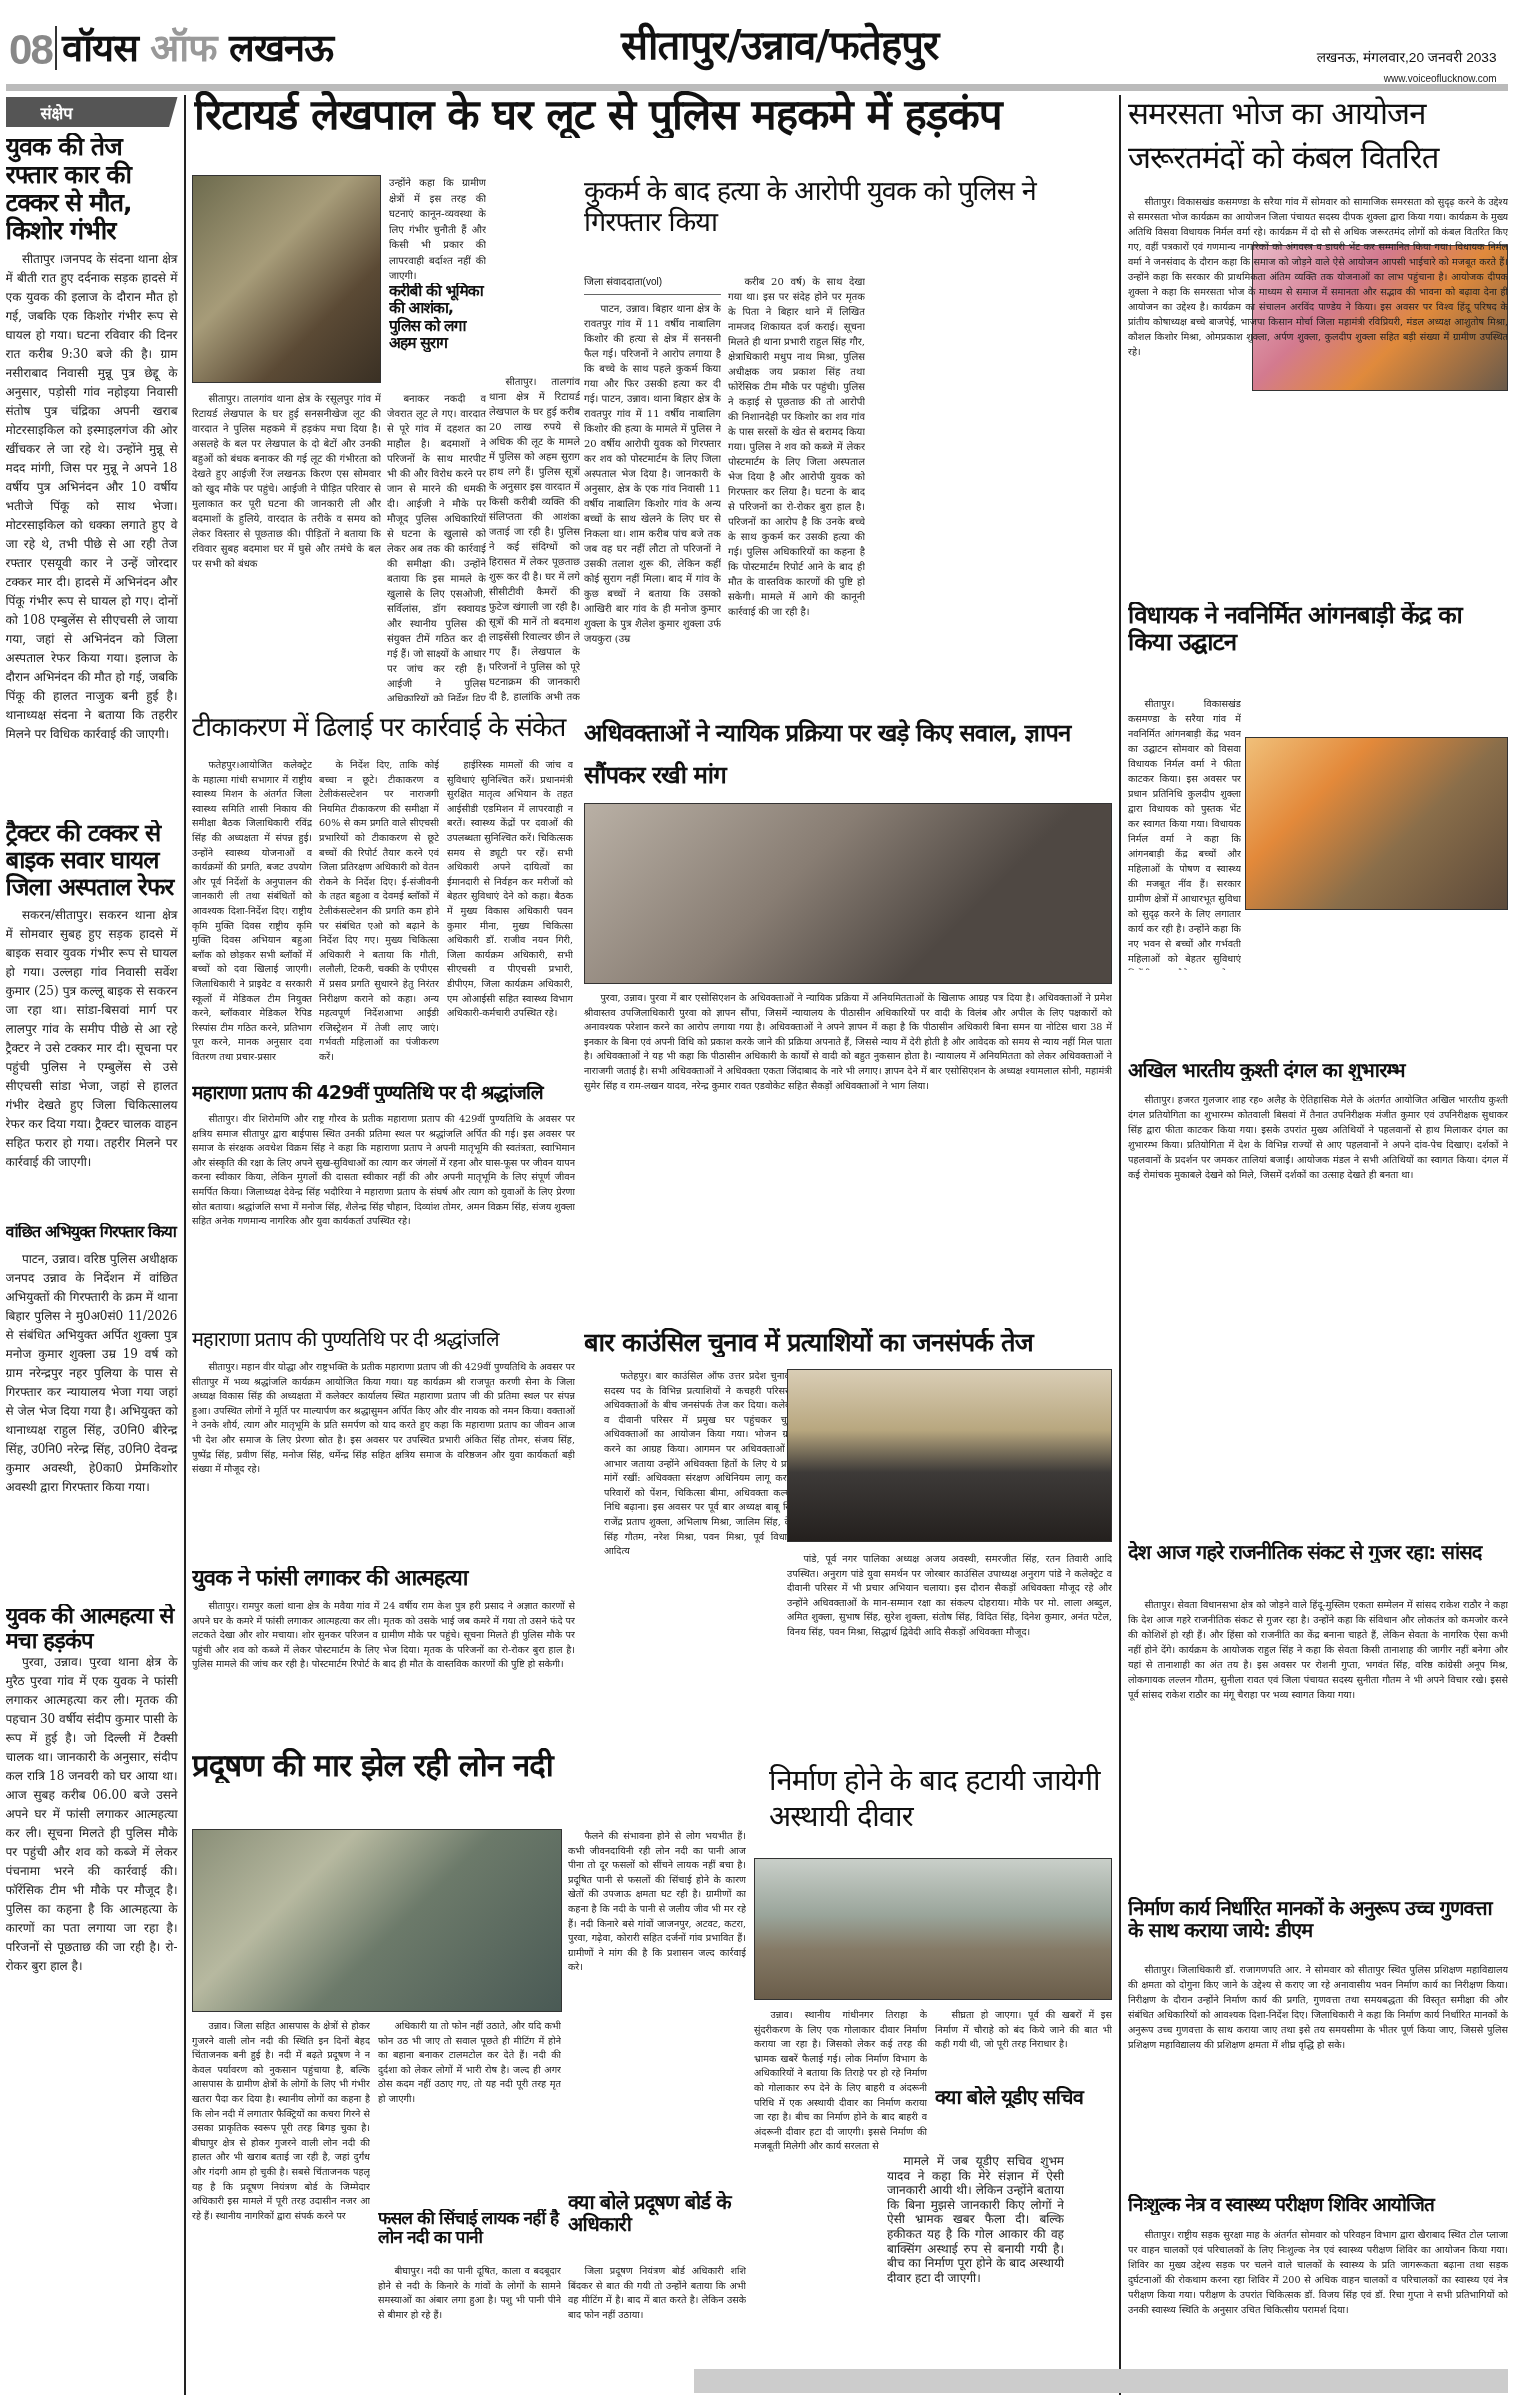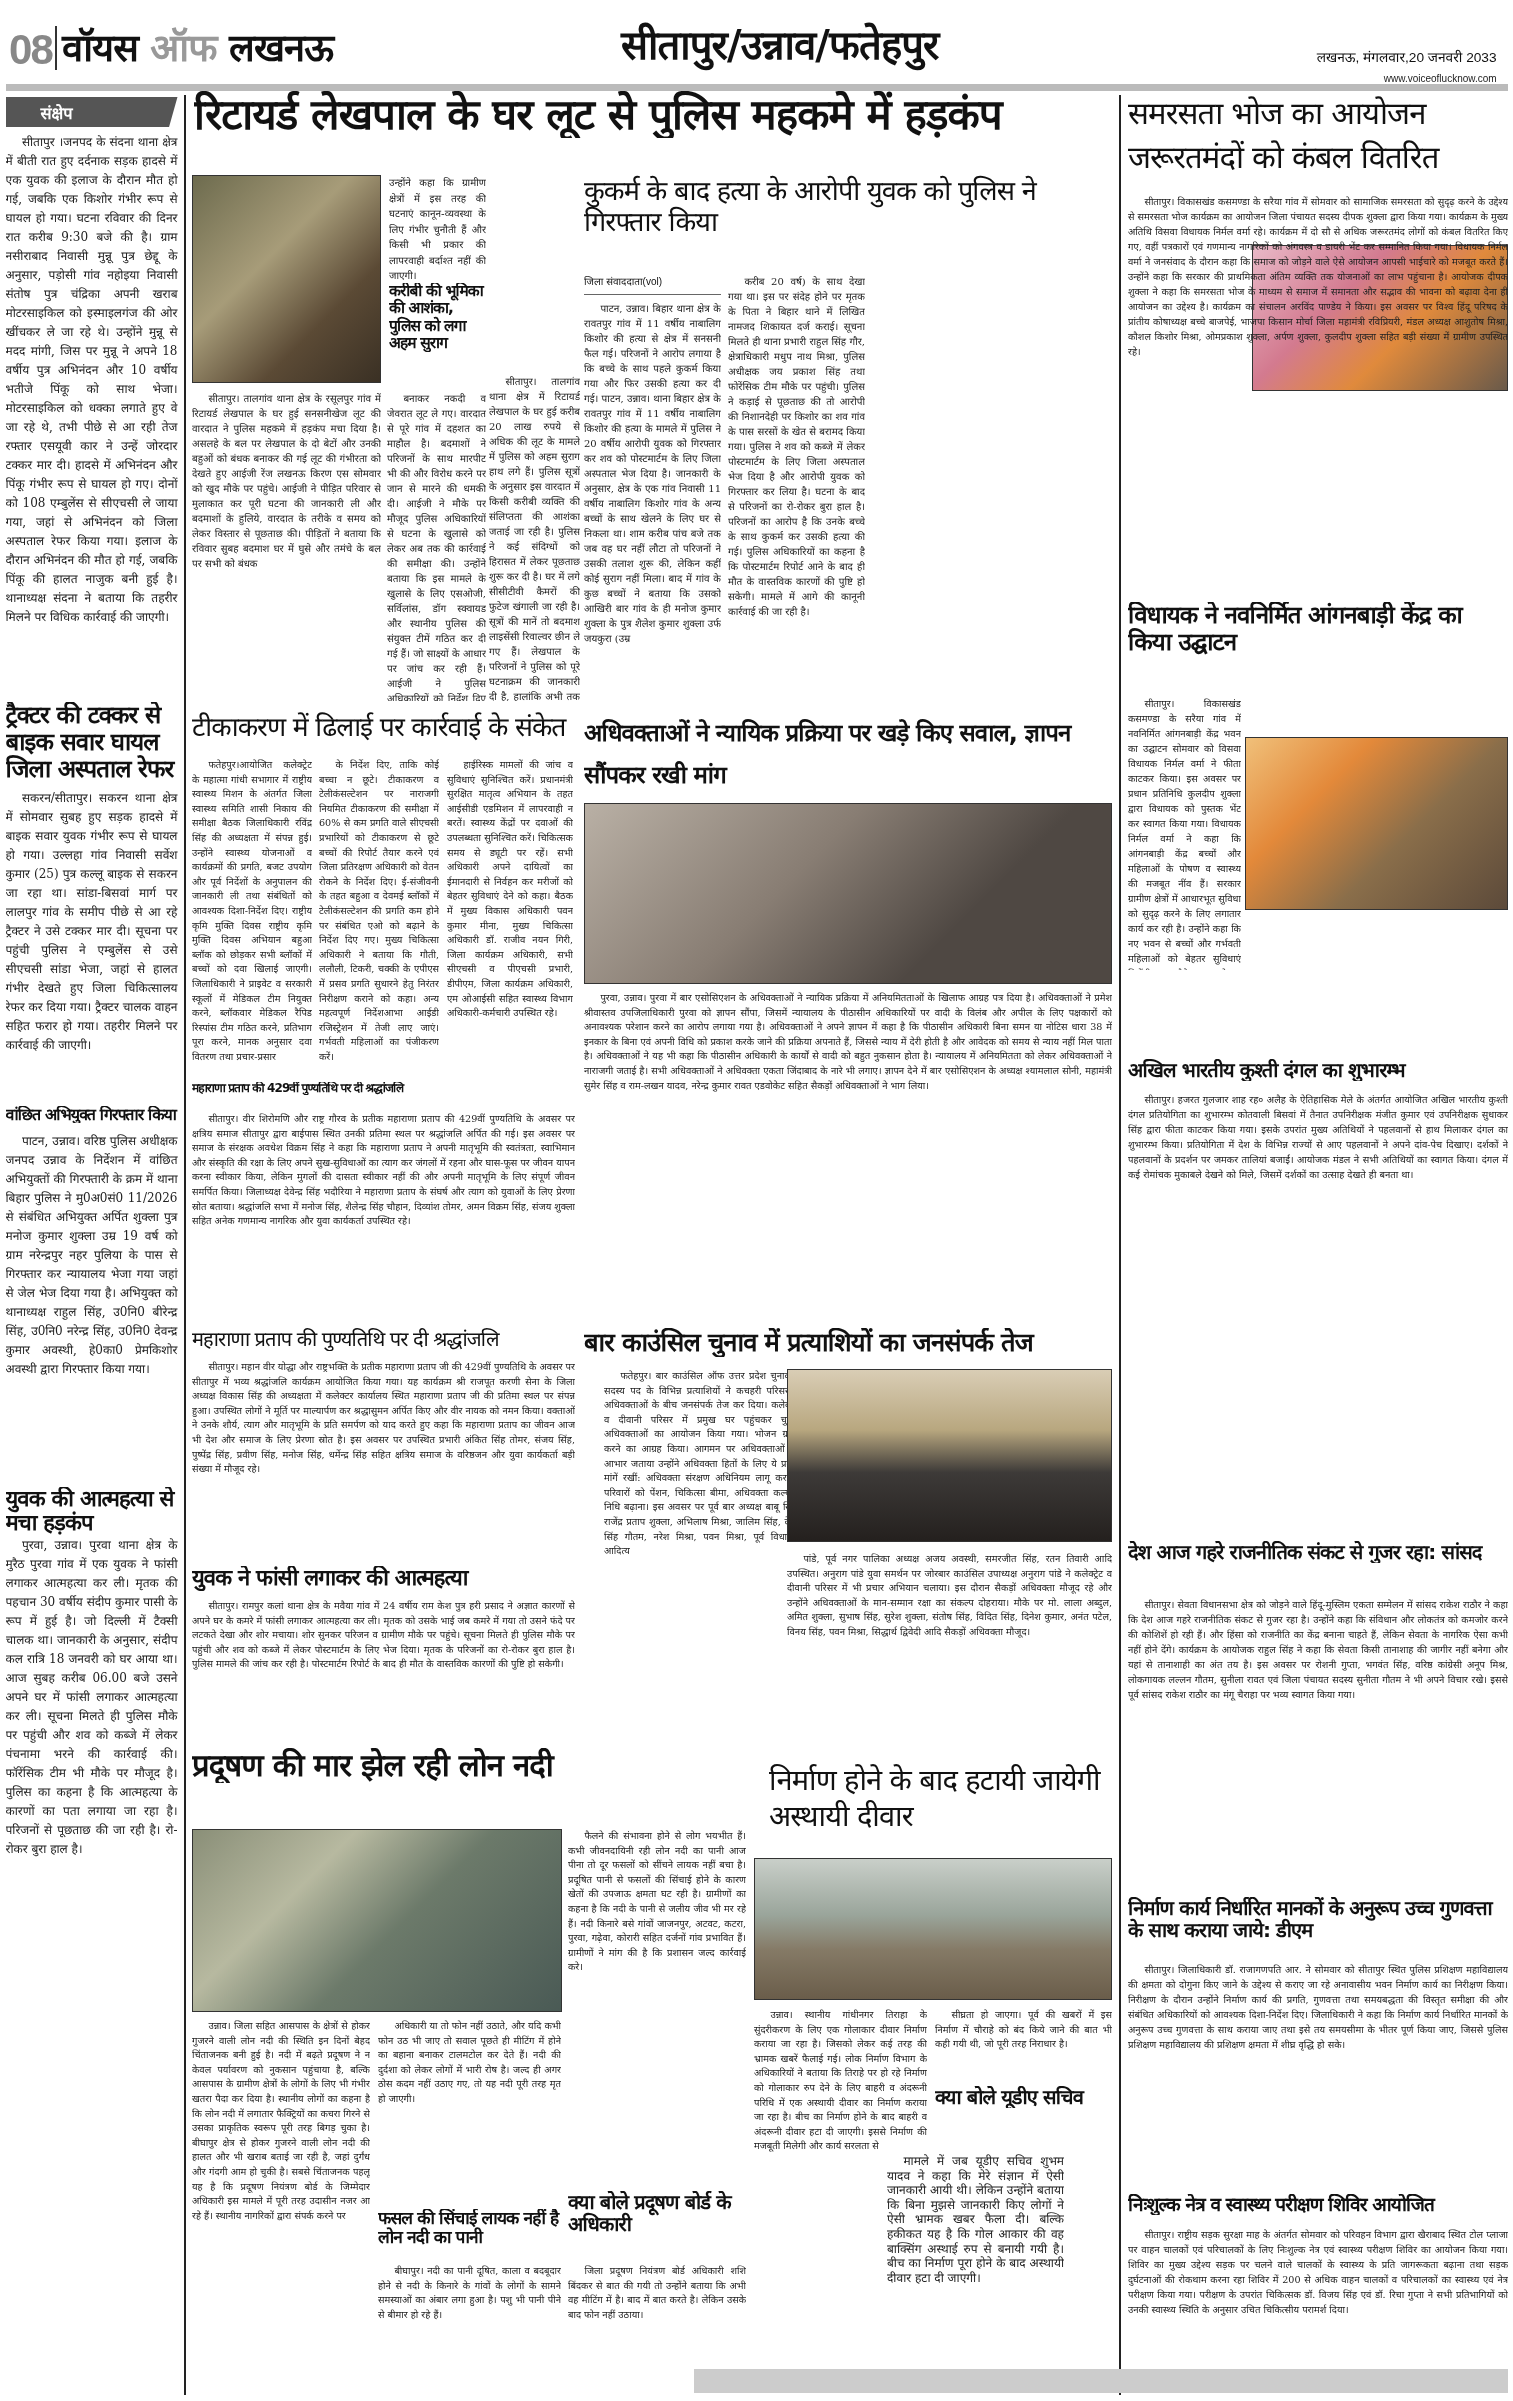--- a/index.html
+++ b/index.html
@@ -42,20 +42,21 @@
 <div class="abs section-title">सीतापुर/उन्नाव/फतेहपुर</div>
 <div class="abs dateline">लखनऊ, मंगलवार,20 जनवरी 2033</div>
 <div class="abs website">www.voiceoflucknow.com</div>
 <div class="abs topbar"></div>
 
 <div class="abs vline" style="left:184px;top:95px;height:2300px"></div>
 <div class="abs vline" style="left:1119px;top:95px;height:2300px"></div>
 
 <div class="abs" style="left:5.5px;top:97px;width:172px">
   <div class="tag">संक्षेप</div>
+  <div class="hd" style="font-size:25px;margin-top:5.5px">युवक की तेज रफ्तार कार की टक्कर से मौत, किशोर गंभीर</div>
   <div class="col" style="height:564px;margin-top:5.5px">
       <p>सीतापुर ।जनपद के संदना थाना क्षेत्र में बीती रात हुए दर्दनाक सड़क हादसे में एक युवक की इलाज के दौरान मौत हो गई, जबकि एक किशोर गंभीर रूप से घायल हो गया। घटना रविवार की दिनर रात करीब 9:30 बजे की है। ग्राम नसीराबाद निवासी मुन्नू पुत्र छेद्दू के अनुसार, पड़ोसी गांव नहोइया निवासी संतोष पुत्र चंद्रिका अपनी खराब मोटरसाइकिल को इस्माइलगंज की ओर खींचकर ले जा रहे थे। उन्होंने मुन्नू से मदद मांगी, जिस पर मुन्नू ने अपने 18 वर्षीय पुत्र अभिनंदन और 10 वर्षीय भतीजे पिंकू को साथ भेजा। मोटरसाइकिल को धक्का लगाते हुए वे जा रहे थे, तभी पीछे से आ रही तेज रफ्तार एसयूवी कार ने उन्हें जोरदार टक्कर मार दी। हादसे में अभिनंदन और पिंकू गंभीर रूप से घायल हो गए। दोनों को 108 एम्बुलेंस से सीएचसी ले जाया गया, जहां से अभिनंदन को जिला अस्पताल रेफर किया गया। इलाज के दौरान अभिनंदन की मौत हो गई, जबकि पिंकू की हालत नाजुक बनी हुई है। थानाध्यक्ष संदना ने बताया कि तहरीर मिलने पर विधिक कार्रवाई की जाएगी।</p>
     </div>
   <div class="hd" style="font-size:24px;margin-top:5.5px">ट्रैक्टर की टक्कर से बाइक सवार घायल जिला अस्पताल रेफर</div>
   <div class="col" style="height:303px;margin-top:5.5px">
       <p>सकरन/सीतापुर। सकरन थाना क्षेत्र में सोमवार सुबह हुए सड़क हादसे में बाइक सवार युवक गंभीर रूप से घायल हो गया। उल्लहा गांव निवासी सर्वेश कुमार (25) पुत्र कल्लू बाइक से सकरन जा रहा था। सांडा-बिसवां मार्ग पर लालपुर गांव के समीप पीछे से आ रहे ट्रैक्टर ने उसे टक्कर मार दी। सूचना पर पहुंची पुलिस ने एम्बुलेंस से उसे सीएचसी सांडा भेजा, जहां से हालत गंभीर देखते हुए जिला चिकित्सालय रेफर कर दिया गया। ट्रैक्टर चालक वाहन सहित फरार हो गया। तहरीर मिलने पर कार्रवाई की जाएगी।</p>
     </div>
   <div class="hd" style="font-size:16px;margin-top:14px">वांछित अभियुक्त गिरफ्तार किया</div>
   <div class="col" style="height:347px;margin-top:9px">
       <p>पाटन, उन्नाव। वरिष्ठ पुलिस अधीक्षक जनपद उन्नाव के निर्देशन में वांछित अभियुक्तों की गिरफ्तारी के क्रम में थाना बिहार पुलिस ने मु0अ0सं0 11/2026 से संबंधित अभियुक्त अर्पित शुक्ला पुत्र मनोज कुमार शुक्ला उम्र 19 वर्ष को ग्राम नरेन्द्रपुर नहर पुलिया के पास से गिरफ्तार कर न्यायालय भेजा गया जहां से जेल भेज दिया गया है। अभियुक्त को थानाध्यक्ष राहुल सिंह, उ0नि0 बीरेन्द्र सिंह, उ0नि0 नरेन्द्र सिंह, उ0नि0 देवन्द्र कुमार अवस्थी, हे0का0 प्रेमकिशोर अवस्थी द्वारा गिरफ्तार किया गया।</p>
@@ -99,21 +100,21 @@
 <div class="abs col" style="left:447px;top:758px;width:126px;height:319px;font-size:9.6px;line-height:14.6px">
     <p>हाईरिस्क मामलों की जांच व सुविधाएं सुनिश्चित करें। प्रधानमंत्री सुरक्षित मातृत्व अभियान के तहत आईसीडी एडमिशन में लापरवाही न बरतें। स्वास्थ्य केंद्रों पर दवाओं की उपलब्धता सुनिश्चित करें। चिकित्सक समय से ड्यूटी पर रहें। सभी अधिकारी अपने दायित्वों का ईमानदारी से निर्वहन कर मरीजों को बेहतर सुविधाएं देने को कहा। बैठक में मुख्य विकास अधिकारी पवन कुमार मीना, मुख्य चिकित्सा अधिकारी डॉ. राजीव नयन गिरी, जिला कार्यक्रम अधिकारी, सभी सीएचसी व पीएचसी प्रभारी, डीपीएम, जिला कार्यक्रम अधिकारी, एम ओआईसी सहित स्वास्थ्य विभाग अधिकारी-कर्मचारी उपस्थित रहे।</p>
   </div>
 
 <div class="abs hd" style="left:584px;top:712px;width:529px;font-size:24px;line-height:42px">अधिवक्ताओं ने न्यायिक प्रक्रिया पर खड़े किए सवाल, ज्ञापन सौंपकर रखी मांग</div>
 <div class="abs photo meet" style="left:584px;top:803px;width:528px;height:181px"></div>
 <div class="abs col" style="left:584px;top:991px;width:528px;height:330px;font-size:9.6px;line-height:14.6px">
     <p>पुरवा, उन्नाव। पुरवा में बार एसोसिएशन के अधिवक्ताओं ने न्यायिक प्रक्रिया में अनियमितताओं के खिलाफ आग्रह पत्र दिया है। अधिवक्ताओं ने प्रमेश श्रीवास्तव उपजिलाधिकारी पुरवा को ज्ञापन सौंपा, जिसमें न्यायालय के पीठासीन अधिकारियों पर वादी के विलंब और अपील के लिए पक्षकारों को अनावश्यक परेशान करने का आरोप लगाया गया है। अधिवक्ताओं ने अपने ज्ञापन में कहा है कि पीठासीन अधिकारी बिना समन या नोटिस धारा 38 में इनकार के बिना एवं अपनी विधि को प्रकाश करके जाने की प्रक्रिया अपनाते हैं, जिससे न्याय में देरी होती है और आवेदक को समय से न्याय नहीं मिल पाता है। अधिवक्ताओं ने यह भी कहा कि पीठासीन अधिकारी के कार्यों से वादी को बहुत नुकसान होता है। न्यायालय में अनियमितता को लेकर अधिवक्ताओं ने नाराजगी जताई है। सभी अधिवक्ताओं ने अधिवक्ता एकता जिंदाबाद के नारे भी लगाए। ज्ञापन देने में बार एसोसिएशन के अध्यक्ष श्यामलाल सोनी, महामंत्री सुमेर सिंह व राम-लखन यादव, नरेन्द्र कुमार रावत एडवोकेट सहित सैकड़ों अधिवक्ताओं ने भाग लिया।</p>
   </div>
 
-<div class="abs hd" style="left:192px;top:1082px;width:383px;font-size:12px;white-space:nowrap">महाराणा प्रताप की 429वीं पुण्यतिथि पर दी श्रद्धांजलि</div>
+<div class="abs hd" style="left:192px;top:1082px;width:383px;font-size:19px;white-space:nowrap">महाराणा प्रताप की 429वीं पुण्यतिथि पर दी श्रद्धांजलि</div>
 <div class="abs col" style="left:192px;top:1112px;width:383px;height:208px;font-size:9.6px;line-height:14.6px">
     <p>सीतापुर। वीर शिरोमणि और राष्ट्र गौरव के प्रतीक महाराणा प्रताप की 429वीं पुण्यतिथि के अवसर पर क्षत्रिय समाज सीतापुर द्वारा बाईपास स्थित उनकी प्रतिमा स्थल पर श्रद्धांजलि अर्पित की गई। इस अवसर पर समाज के संरक्षक अवधेश विक्रम सिंह ने कहा कि महाराणा प्रताप ने अपनी मातृभूमि की स्वतंत्रता, स्वाभिमान और संस्कृति की रक्षा के लिए अपने सुख-सुविधाओं का त्याग कर जंगलों में रहना और घास-फूस पर जीवन यापन करना स्वीकार किया, लेकिन मुगलों की दासता स्वीकार नहीं की और अपनी मातृभूमि के लिए संपूर्ण जीवन समर्पित किया। जिलाध्यक्ष देवेन्द्र सिंह भदौरिया ने महाराणा प्रताप के संघर्ष और त्याग को युवाओं के लिए प्रेरणा स्रोत बताया। श्रद्धांजलि सभा में मनोज सिंह, शैलेन्द्र सिंह चौहान, दिव्यांश तोमर, अमन विक्रम सिंह, संजय शुक्ला सहित अनेक गणमान्य नागरिक और युवा कार्यकर्ता उपस्थित रहे।</p>
   </div>
 
 <div class="abs hd-light" style="left:192px;top:1328px;width:383px;font-size:20px;white-space:nowrap">महाराणा प्रताप की पुण्यतिथि पर दी श्रद्धांजलि</div>
 <div class="abs col" style="left:192px;top:1360px;width:383px;height:192px;font-size:9.6px;line-height:14.6px">
     <p>सीतापुर। महान वीर योद्धा और राष्ट्रभक्ति के प्रतीक महाराणा प्रताप जी की 429वीं पुण्यतिथि के अवसर पर सीतापुर में भव्य श्रद्धांजलि कार्यक्रम आयोजित किया गया। यह कार्यक्रम श्री राजपूत करणी सेना के जिला अध्यक्ष विकास सिंह की अध्यक्षता में कलेक्टर कार्यालय स्थित महाराणा प्रताप जी की प्रतिमा स्थल पर संपन्न हुआ। उपस्थित लोगों ने मूर्ति पर माल्यार्पण कर श्रद्धासुमन अर्पित किए और वीर नायक को नमन किया। वक्ताओं ने उनके शौर्य, त्याग और मातृभूमि के प्रति समर्पण को याद करते हुए कहा कि महाराणा प्रताप का जीवन आज भी देश और समाज के लिए प्रेरणा स्रोत है। इस अवसर पर उपस्थित प्रभारी अंकित सिंह तोमर, संजय सिंह, पुष्पेंद्र सिंह, प्रवीण सिंह, मनोज सिंह, धर्मेन्द्र सिंह सहित क्षत्रिय समाज के वरिष्ठजन और युवा कार्यकर्ता बड़ी संख्या में मौजूद रहे।</p>
   </div>
 
 <div class="abs hd" style="left:192px;top:1566px;width:383px;font-size:22px;white-space:nowrap">युवक ने फांसी लगाकर की आत्महत्या</div>

